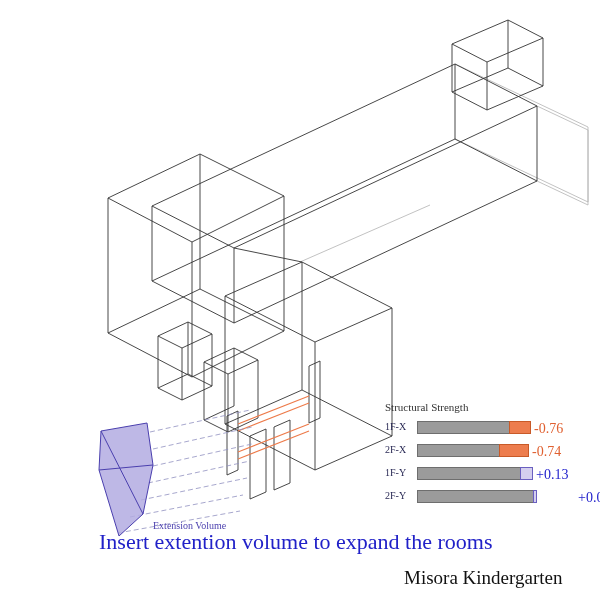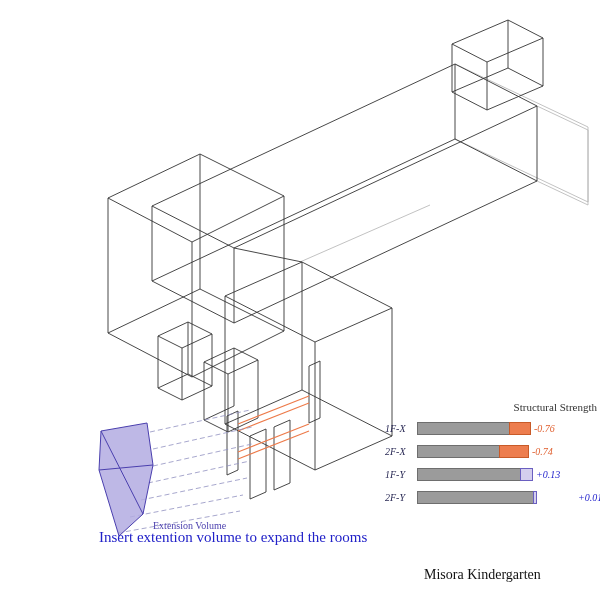--- a/index.html
+++ b/index.html
@@ -5,34 +5,34 @@
   html,body{margin:0;padding:0;}
   body{
     width:600px;height:600px;position:relative;overflow:hidden;
     background:#ffffff;
     font-family:"Liberation Serif", serif;
   }
   #stage{position:absolute;left:0;top:0;width:600px;height:600px;}
   svg{position:absolute;left:0;top:0;}
   .txt{position:absolute;white-space:nowrap;}
   #ext-volume-label{left:153px;top:520px;font-size:10px;color:#4a3fae;}
-  #caption{left:99px;top:529px;font-size:15px;color:#2121c8;}
+  #caption{left:99px;top:529px;font-size:22px;color:#2121c8;}
   #diagram-title{left:219px;top:562px;font-size:17px;color:#1a1a1a;}
-  #project-name{left:404px;top:567px;font-size:14px;color:#111111;margin-left:20px;}
+  #project-name{left:404px;top:567px;font-size:19px;color:#111111;}
 
   
   #strength-chart{position:absolute;left:385px;top:401px;width:212px;}
-  #strength-chart .chart-title{font-size:11px;color:#333;margin-bottom:8px;text-align:right;}
-  .chart-row{display:flex;align-items:center;height:15px;margin-bottom:8px;font-style:italic;}
+  #strength-chart .chart-title{font-size:11px;color:#333;margin-bottom:8px;}
+  .chart-row{display:flex;height:15px;margin-bottom:8px;}
   .chart-label{width:32px;font-size:10px;color:#2a2a55;text-align:left;flex:0 0 auto;}
   .chart-bar{display:flex;align-items:stretch;height:13px;flex:0 0 auto;}
   .seg{display:block;height:100%;box-sizing:border-box;}
   .seg.base{background:#9b9b9b;border:1px solid #6e6e6e;border-right:none;}
   .seg.delta{border:1px solid;}
-  .chart-value{font-size:10px;margin-left:3px;font-family:"Liberation Serif",serif;}
+  .chart-value{font-size:14px;margin-left:3px;font-family:"Liberation Serif",serif;}
 </style>
 </head>
 <body>
 
 <div id="stage">
 
   <svg width="600" height="600" viewBox="0 0 600 600">
 
     <g stroke="#b3b3b3" stroke-width="0.8" fill="none">
       <line x1="455" y1="64" x2="588" y2="127"></line>

